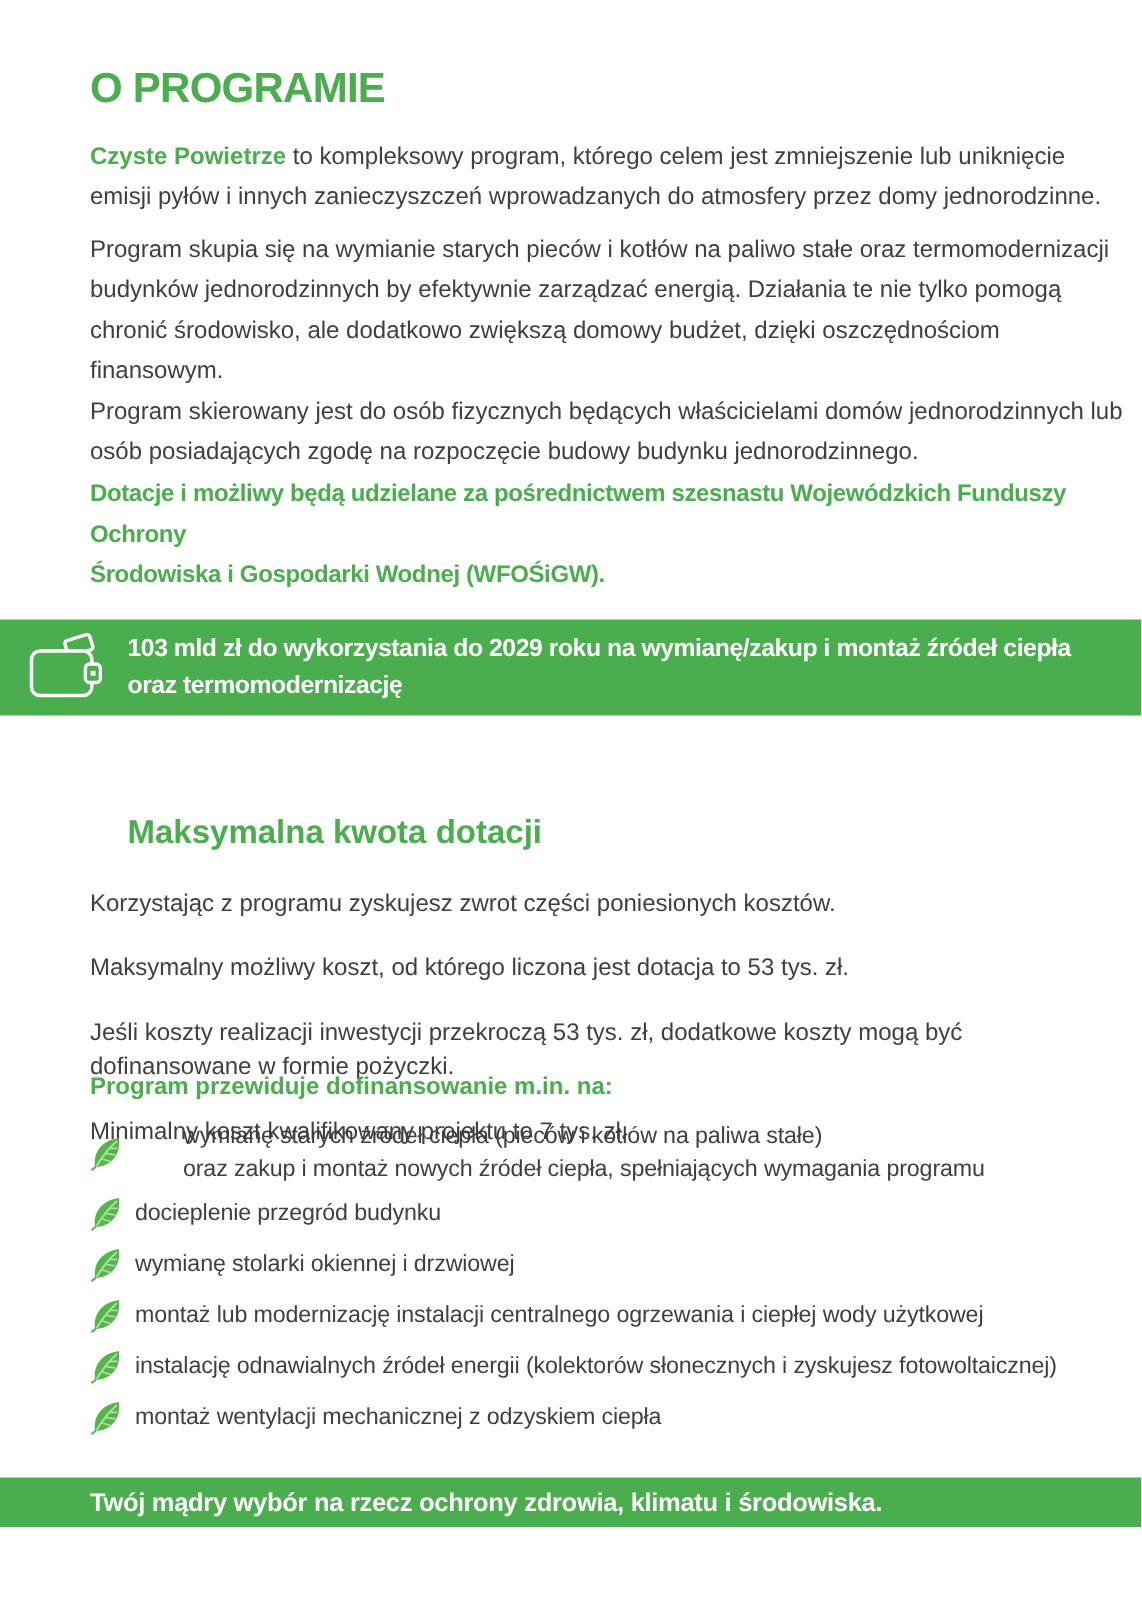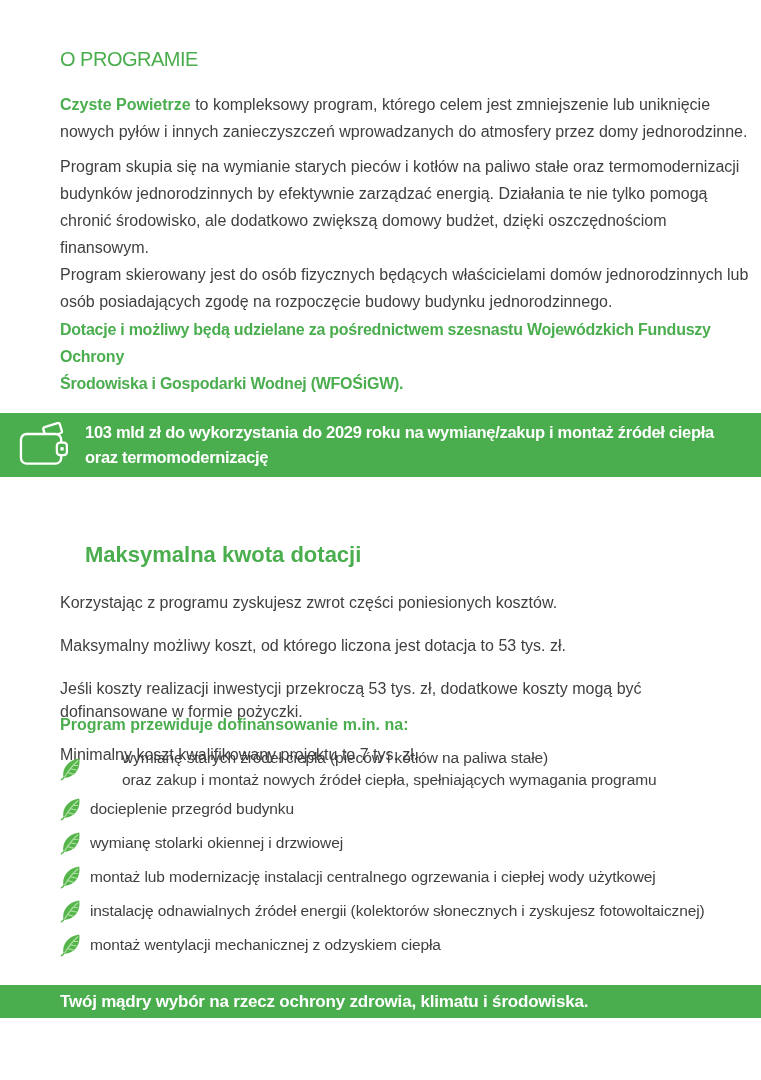--- a/index.html
+++ b/index.html
@@ -12,21 +12,21 @@
   }
   *{margin:0;padding:0;box-sizing:border-box;}
   html,body{background:#ffffff;}
   body{font-family:"Liberation Sans","DejaVu Sans",sans-serif;color:var(--ink);}
   .page{
     position:relative;width:761px;height:1080px;margin:0 auto;
     background:#ffffff;overflow:hidden;
   }
   .abs{position:absolute;left:60px;white-space:pre-line;}
   .page-title{
-    top:44px;font-size:20px;line-height:30px;font-weight:normal;
+    top:44px;font-size:28px;line-height:30px;font-weight:bold;
     color:var(--green);letter-spacing:-0.5px;
   }
   .body-par{font-size:16px;line-height:27px;color:var(--ink);}
   .pos-p1{top:91px;}
   .pos-p2{top:153px;}
   .pos-p3{top:261px;}
   .pos-p4{top:316px;}
   .lead{color:var(--green);font-weight:bold;}
   .green-bold{color:var(--green);font-weight:bold;letter-spacing:-0.25px;}
 
@@ -80,21 +80,21 @@
       <path d="M3.6 23.8 L1.2 25.6" stroke="var(--leaf)" stroke-width="1.6" stroke-linecap="round"></path>
     </g>
   </defs>
 </svg>
 
 <div class="page">
 
   <h1 class="abs page-title">O PROGRAMIE</h1>
 
   <p class="abs body-par pos-p1"><span class="lead">Czyste Powietrze</span> <span>to kompleksowy program, którego celem jest zmniejszenie lub uniknięcie
-nowych pyłów i innych zanieczyszczeń wprowadzanych do atmosfery przez domy jednorodzinne.</span></p>
+emisji pyłów i innych zanieczyszczeń wprowadzanych do atmosfery przez domy jednorodzinne.</span></p>
 
   <p class="abs body-par pos-p3">Program skierowany jest do osób fizycznych będących właścicielami domów jednorodzinnych lub
 osób posiadających zgodę na rozpoczęcie budowy budynku jednorodzinnego.</p>
 
   <p class="abs body-par pos-p2">Program skupia się na wymianie starych pieców i kotłów na paliwo stałe oraz termomodernizacji
 budynków jednorodzinnych by efektywnie zarządzać energią. Działania te nie tylko pomogą
 chronić środowisko, ale dodatkowo zwiększą domowy budżet, dzięki oszczędnościom
 finansowym.</p>
 
   <p class="abs body-par pos-p4 green-bold">Dotacje i możliwy będą udzielane za pośrednictwem szesnastu Wojewódzkich Funduszy Ochrony

